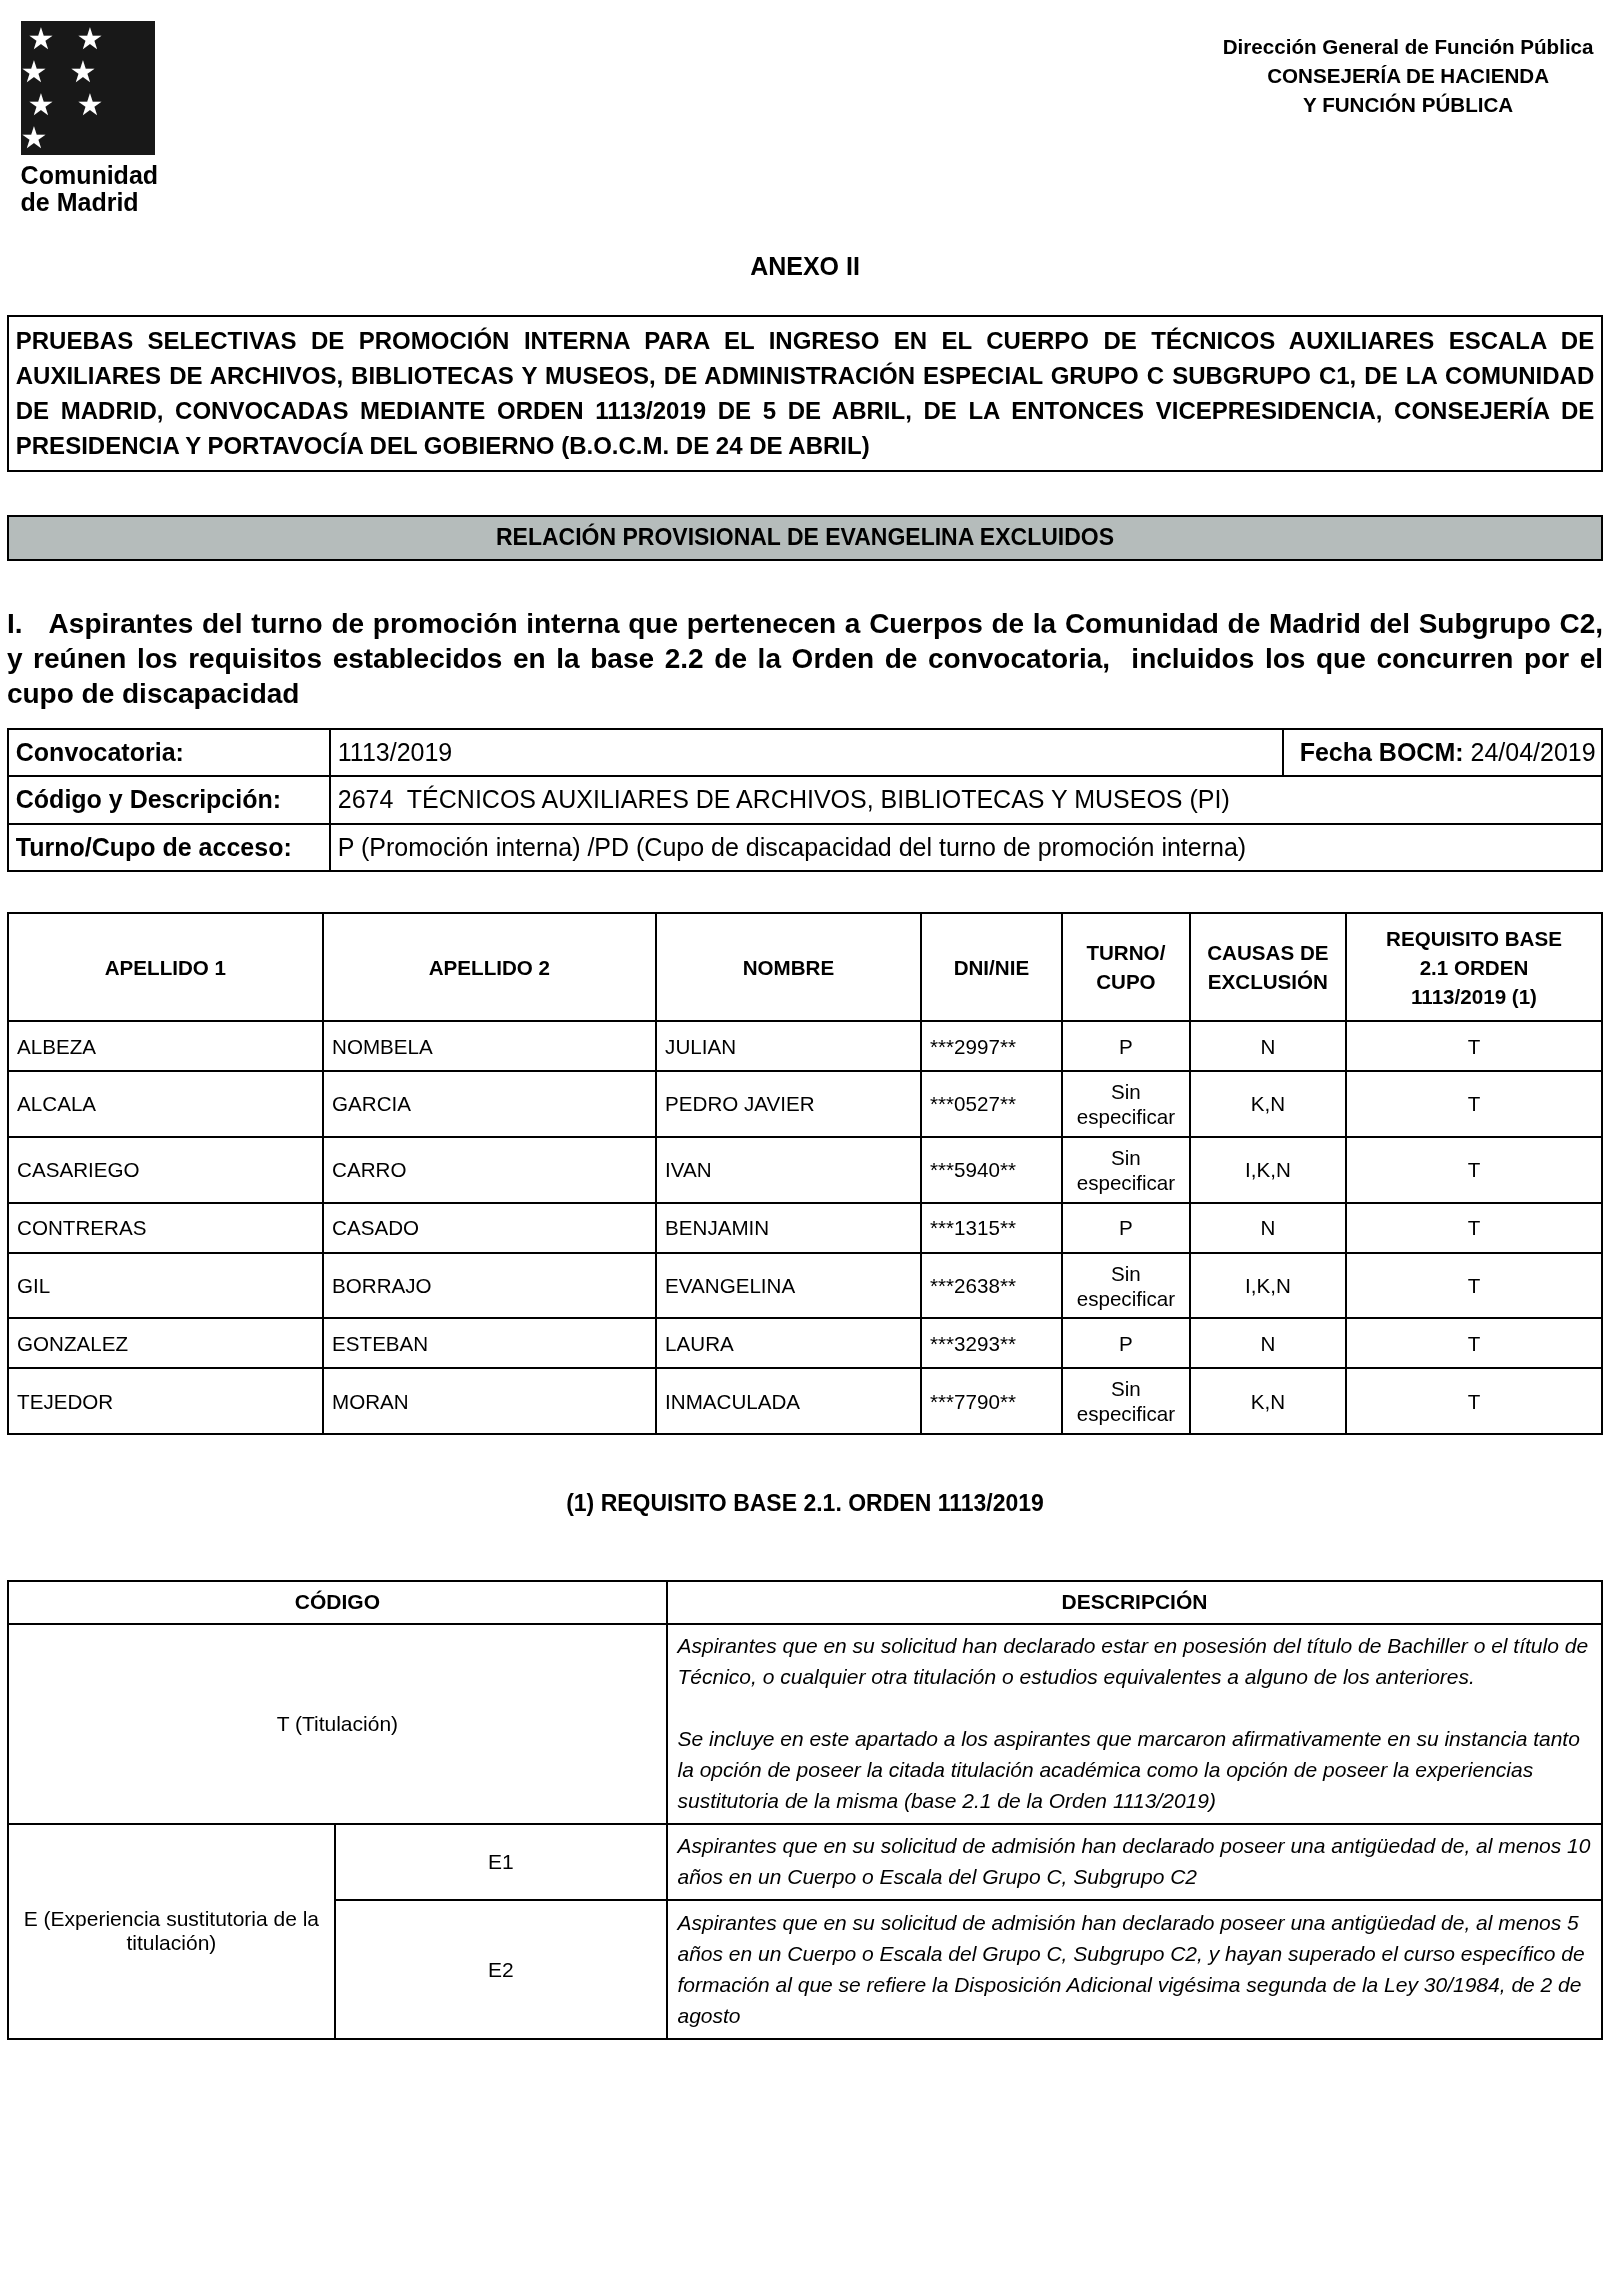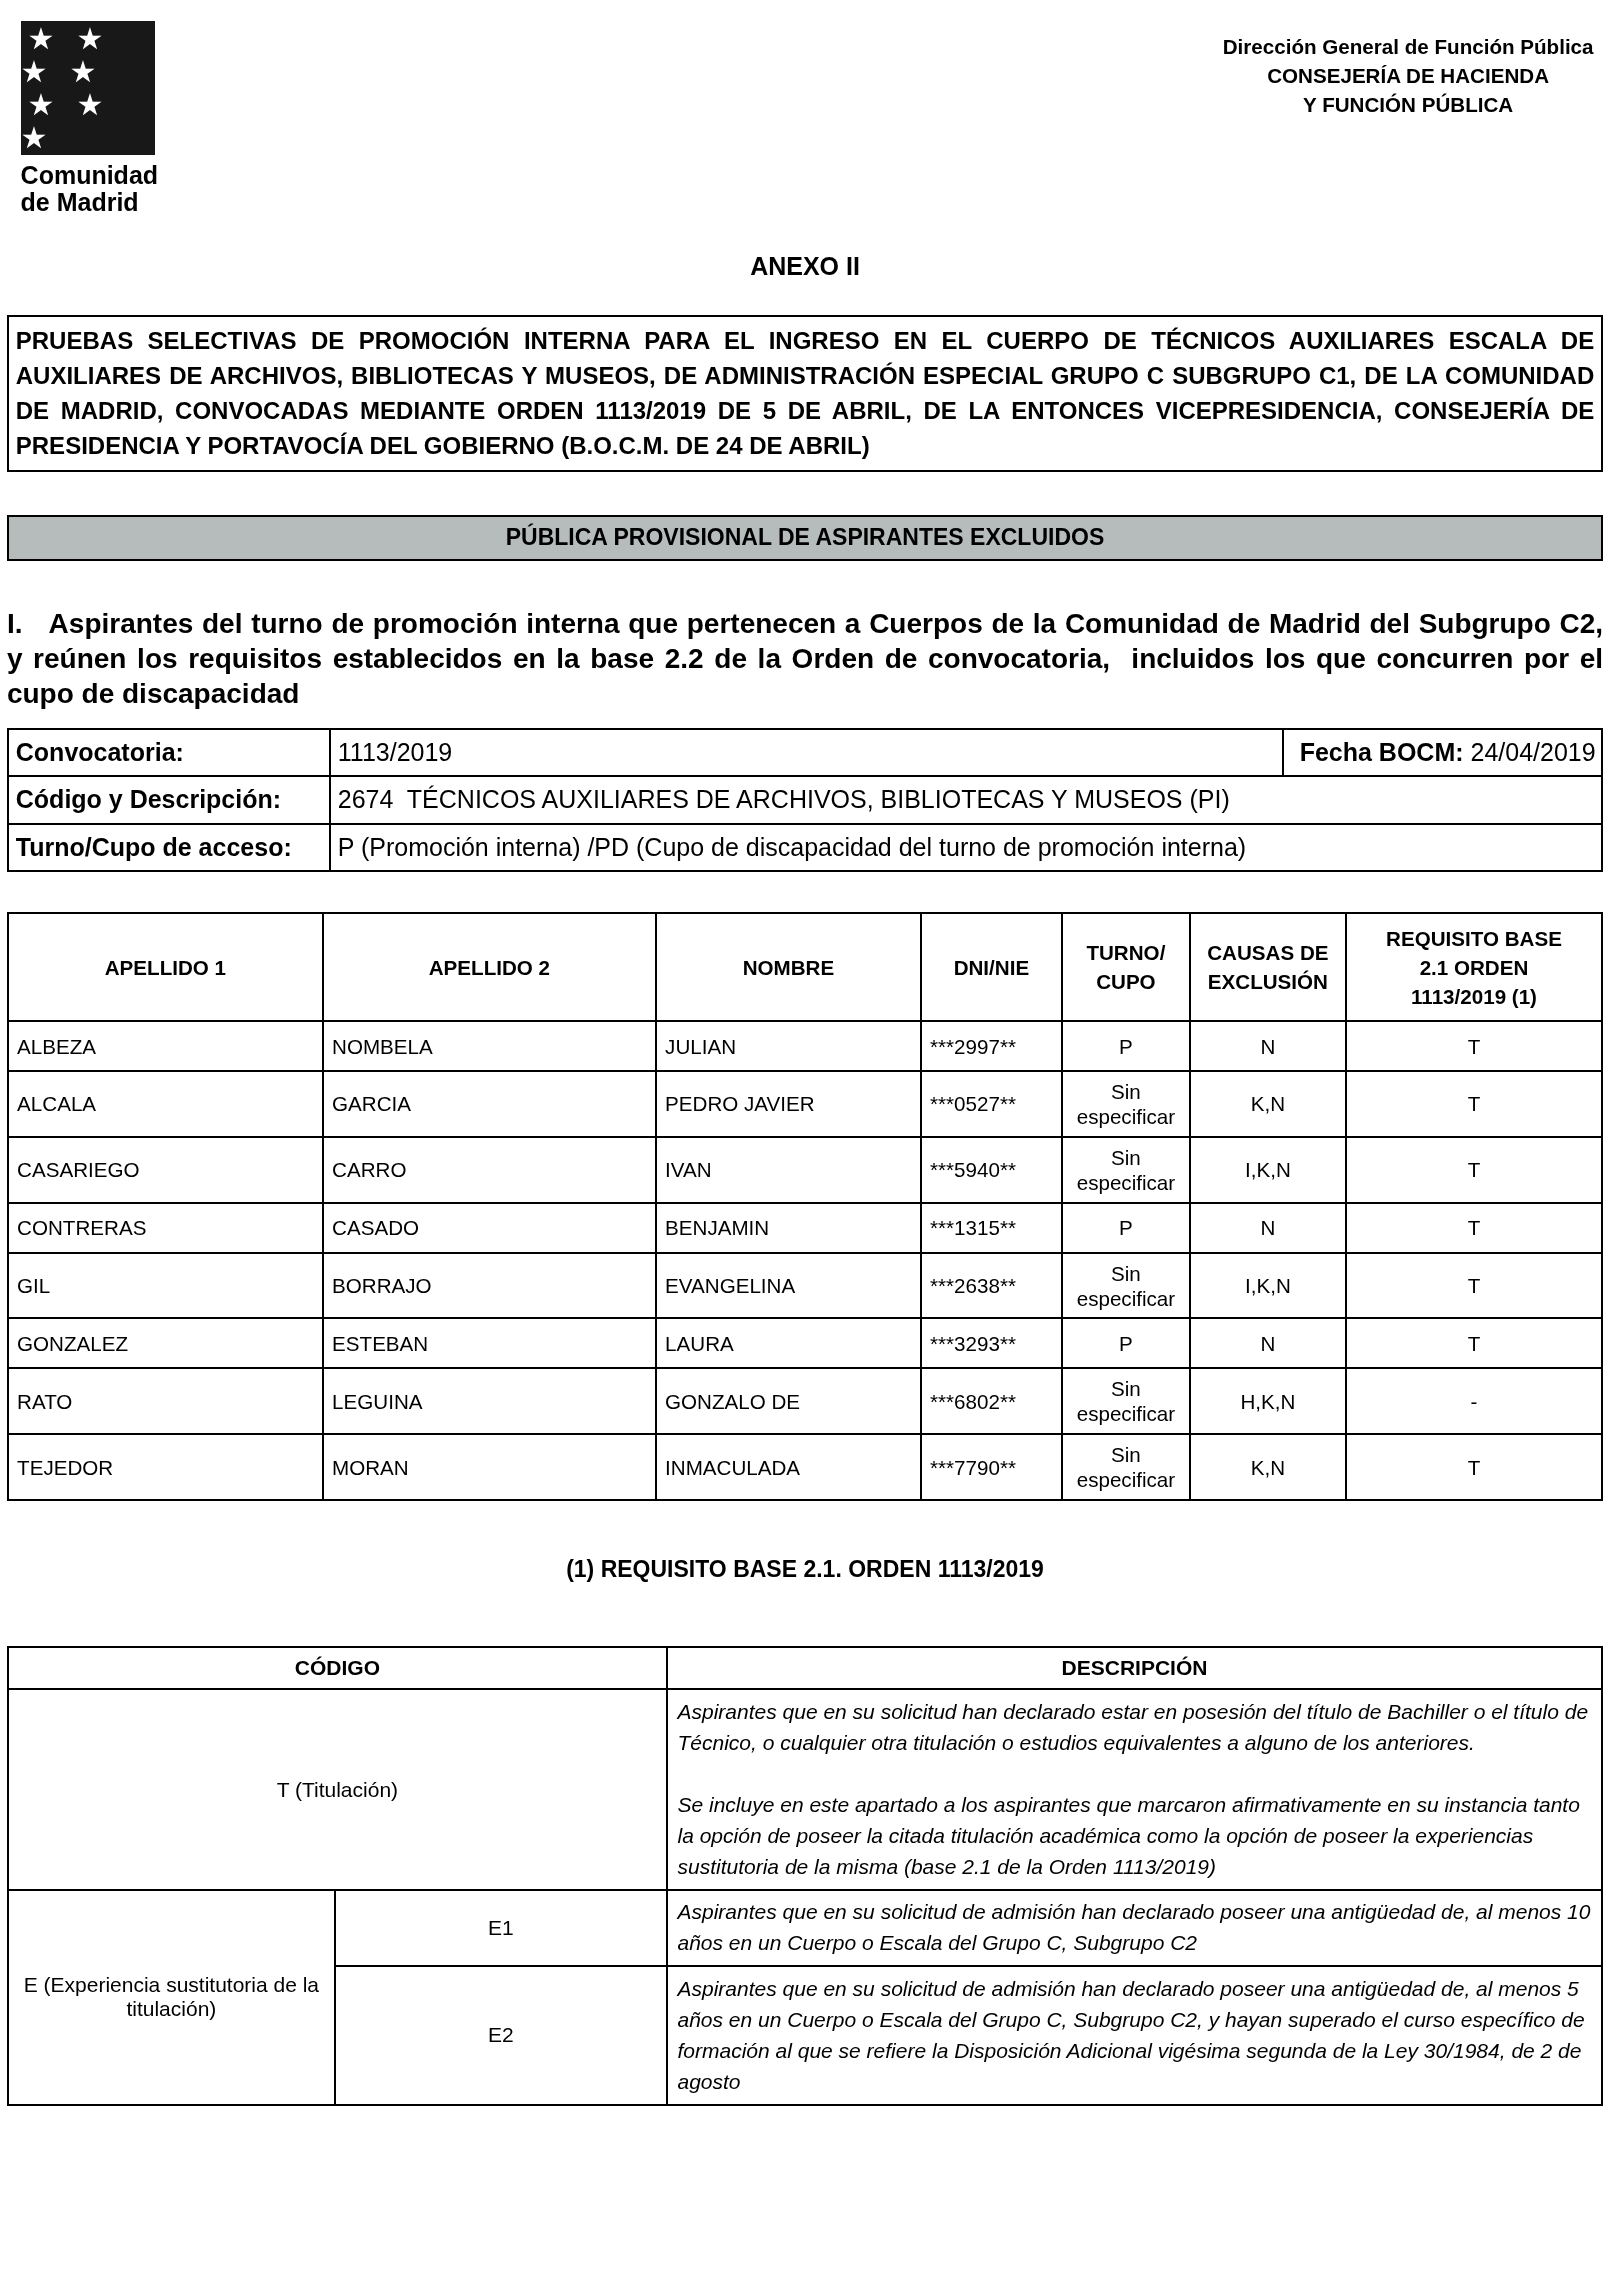--- a/index.html
+++ b/index.html
@@ -95,21 +95,21 @@
       <div>Dirección General de Función Pública</div>
       <div>CONSEJERÍA DE HACIENDA</div>
       <div>Y FUNCIÓN PÚBLICA</div>
     </div>
   </div>
 
   <div class="title">ANEXO II</div>
 
   <div class="intro">PRUEBAS SELECTIVAS DE PROMOCIÓN INTERNA PARA EL INGRESO EN EL CUERPO DE TÉCNICOS AUXILIARES ESCALA DE AUXILIARES DE ARCHIVOS, BIBLIOTECAS Y MUSEOS, DE ADMINISTRACIÓN ESPECIAL GRUPO C SUBGRUPO C1, DE LA COMUNIDAD DE MADRID, CONVOCADAS MEDIANTE ORDEN 1113/2019 DE 5 DE ABRIL, DE LA ENTONCES VICEPRESIDENCIA, CONSEJERÍA DE PRESIDENCIA Y PORTAVOCÍA DEL GOBIERNO (B.O.C.M. DE 24 DE ABRIL)</div>
 
-  <div class="banner">PÚBLICA PROVISIONAL DE ASPIRANTES EXCLUIDOS</div>
+  <div class="banner">RELACIÓN PROVISIONAL DE EVANGELINA EXCLUIDOS</div>
 
   <div class="section">I.&nbsp;&nbsp;&nbsp;Aspirantes del turno de promoción interna que pertenecen a Cuerpos de la Comunidad de Madrid del Subgrupo C2, y reúnen los requisitos establecidos en la base 2.2 de la Orden de convocatoria,&nbsp; incluidos los que concurren por el cupo de discapacidad</div>
 
   <table class="grid meta">
     <colgroup>
       <col style="width:322px">
       <col>
       <col style="width:319px">
     </colgroup>
     <tbody>
@@ -203,29 +203,20 @@
       <tr>
         <td>GONZALEZ</td>
         <td>ESTEBAN</td>
         <td>LAURA</td>
         <td>***3293**</td>
         <td class="c">P</td>
         <td class="c">N</td>
         <td class="c">T</td>
       </tr>
       <tr>
-        <td>RATO</td>
-        <td>LEGUINA</td>
-        <td>GONZALO DE</td>
-        <td>***6802**</td>
-        <td class="c">Sin especificar</td>
-        <td class="c">H,K,N</td>
-        <td class="c">-</td>
-      </tr>
-      <tr>
         <td>TEJEDOR</td>
         <td>MORAN</td>
         <td>INMACULADA</td>
         <td>***7790**</td>
         <td class="c">Sin especificar</td>
         <td class="c">K,N</td>
         <td class="c">T</td>
       </tr>
     </tbody>
   </table>

